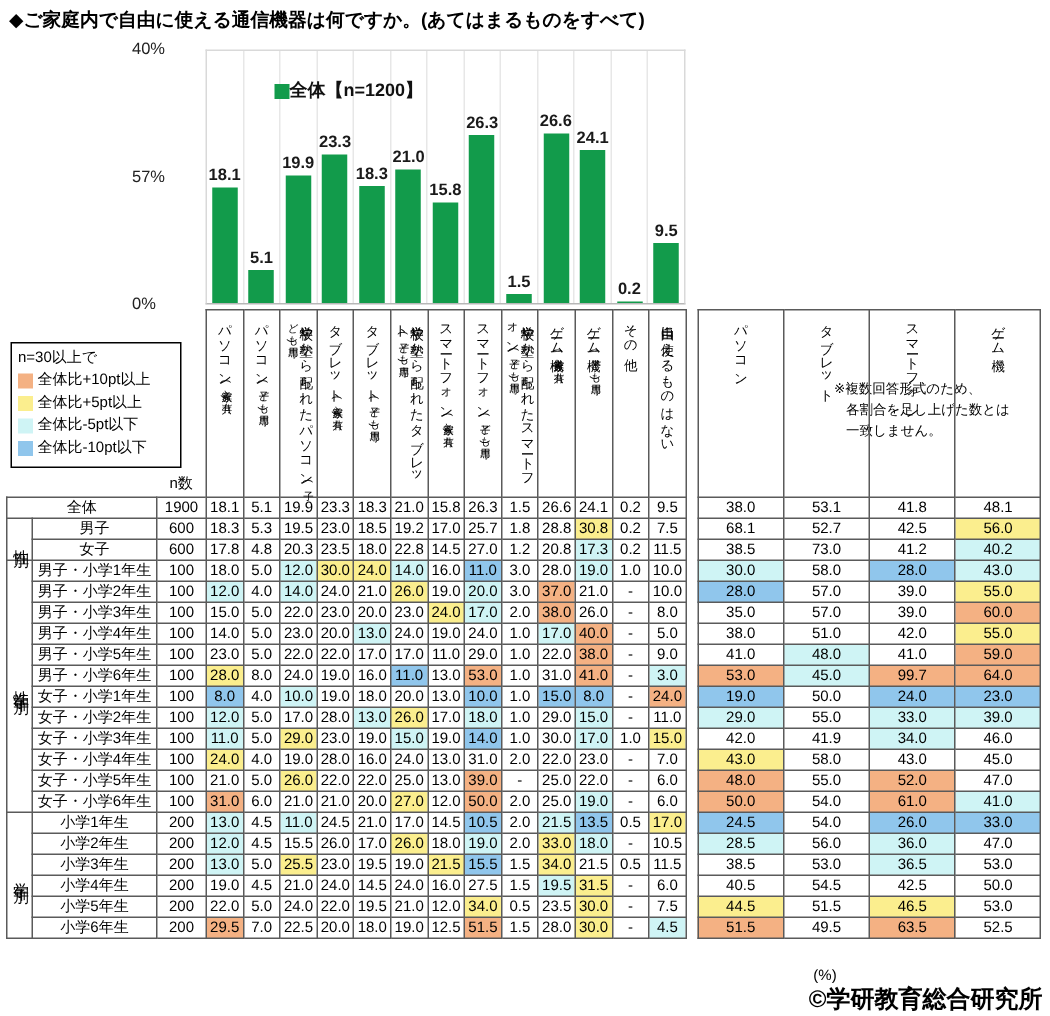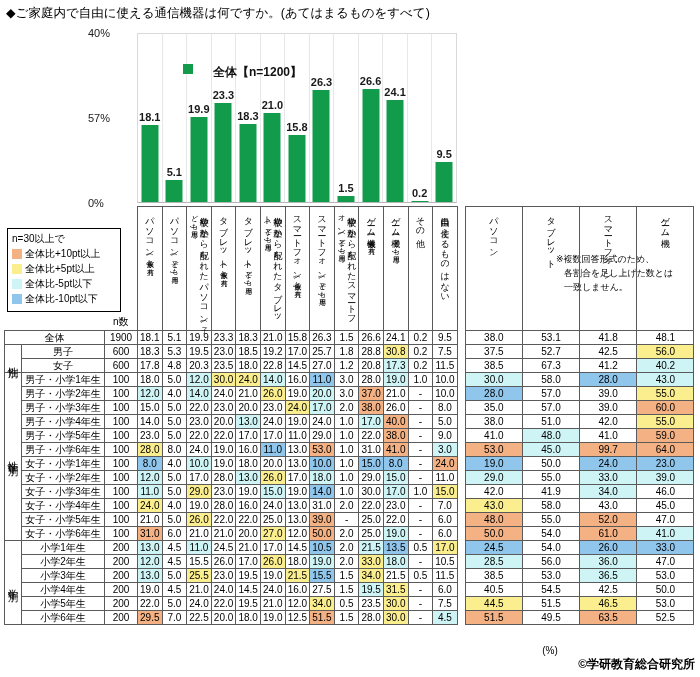--- a/index.html
+++ b/index.html
@@ -1,27 +1,27 @@
 <!DOCTYPE html>
 <html style="--green: #129B4B; --o: #F4B183; --y: #FBEE8E; --c: #CFF4F5; --b: #90C6EC;"><head>
 <meta charset="utf-8">
 <style>
   *{margin:0;padding:0;box-sizing:border-box}
   html,body{background:#fff}
   body{position:relative;width:700px;height:677px;font-family:"Liberation Sans","DejaVu Sans",sans-serif;color:#000;overflow:hidden}
-  .title{position:absolute;left:6px;top:5px;font-size:12.5px;font-weight:normal;letter-spacing:0px;white-space:nowrap}
+  .title{position:absolute;left:6px;top:5px;font-size:12.5px;font-weight:bold;letter-spacing:0px;white-space:nowrap}
   
   .ytick{position:absolute;left:88px;width:42px;text-align:left;font-size:11px;color:#222}
   .plot{position:absolute;left:137px;top:33px;width:320px;height:170px;border:1px solid #d9d9d9;border-bottom-color:#b7b7b7;display:flex;background:#fff}
   .grid20{position:absolute;left:137px;top:118px;width:320px;height:1px;background:#ededed}
   .slot{flex:1 1 0;position:relative;border-right:1px solid #e7e7e7}
   .slot:last-child{border-right:none}
   .bar{position:absolute;bottom:0;left:50%;transform:translateX(-50%);width:17px;background:var(--green)}
   .bar-label{position:absolute;left:50%;transform:translateX(-50%);font-size:11px;font-weight:bold;color:#1a1a1a;white-space:nowrap}
-  .legend{position:absolute;left:183px;top:64px;display:flex;gap:20px;font-size:12px;font-weight:bold;color:#111}
+  .legend{position:absolute;left:183px;top:52px;display:flex;align-items:center;gap:0;font-size:12px;font-weight:bold;color:#111}
   .legend .sq{width:10px;height:10px;background:var(--green)}
   
   .note{position:absolute;left:556px;top:252px;font-size:9px;line-height:14px;color:#000}
   .note .ind{padding-left:8px}
   
   .tlbox{position:absolute;left:7px;top:228px;width:114px;border:1px solid #000;background:#fff;padding:3px 4px 5px;font-size:10px;line-height:14px}
   .tlitem{display:flex;align-items:center;gap:3px;margin-top:1px}
   .tlsq{width:10px;height:10px;flex:0 0 auto}
   .o{background:var(--o)} .y{background:var(--y)} .c{background:var(--c)} .b{background:var(--b)}
   
@@ -32,21 +32,21 @@
   tr.hdr td.nb{vertical-align:bottom}
   td.ndu{font-size:10px;padding-bottom:2px}
   .vwrap{writing-mode:vertical-rl;display:inline-block;max-height:117px;line-height:1.02;text-align:left}
   .vmain{font-size:9px;letter-spacing:0.5px}
   .vsub{font-size:7px;letter-spacing:0px}
   td.grp{vertical-align:middle}
   .gwrap{writing-mode:vertical-rl;display:inline-block;font-size:10.5px;letter-spacing:2px}
   td.rlabel{font-size:10px;letter-spacing:0px}
   td.ncell,td.dc,td.sc{font-size:10px}
   .pct{position:absolute;left:520px;top:645px;width:60px;text-align:center;font-size:10px}
-  .copyright{position:absolute;right:5px;top:656px;font-size:12px;font-weight:bold}
+  .copyright{position:absolute;right:5px;top:656px;font-size:16px;font-weight:bold}
 </style>
 </head>
 <body>
 
 <div class="title">◆ご家庭内で自由に使える通信機器は何ですか。(あてはまるものをすべて)</div>
 
 <div class="ytick" style="top:27px">40%</div>
 <div class="ytick" style="top:112px">57%</div>
 <div class="ytick" style="top:197px">0%</div>
 <div class="grid20"></div>
@@ -216,21 +216,21 @@
         <td class="dc">18.5</td>
         <td class="dc">19.2</td>
         <td class="dc">17.0</td>
         <td class="dc">25.7</td>
         <td class="dc">1.8</td>
         <td class="dc">28.8</td>
         <td class="dc y">30.8</td>
         <td class="dc">0.2</td>
         <td class="dc">7.5</td>
         <td class="nb"></td>
-        <td class="sc">37.5</td>
+        <td class="sc">68.1</td>
         <td class="sc">52.7</td>
         <td class="sc">42.5</td>
         <td class="sc y">56.0</td>
       </tr>
       <tr>
         <td class="rlabel">女子</td>
         <td class="ncell">600</td>
         <td class="dc">17.8</td>
         <td class="dc">4.8</td>
         <td class="dc">20.3</td>
@@ -239,21 +239,21 @@
         <td class="dc">22.8</td>
         <td class="dc">14.5</td>
         <td class="dc">27.0</td>
         <td class="dc">1.2</td>
         <td class="dc">20.8</td>
         <td class="dc c">17.3</td>
         <td class="dc">0.2</td>
         <td class="dc">11.5</td>
         <td class="nb"></td>
         <td class="sc">38.5</td>
-        <td class="sc">67.3</td>
+        <td class="sc">73.0</td>
         <td class="sc">41.2</td>
         <td class="sc c">40.2</td>
       </tr>
       <tr>
         <td class="grp" rowspan="12"><div class="gwrap">性学年別</div></td>
         <td class="rlabel">男子・小学1年生</td>
         <td class="ncell">100</td>
         <td class="dc">18.0</td>
         <td class="dc">5.0</td>
         <td class="dc c">12.0</td>

